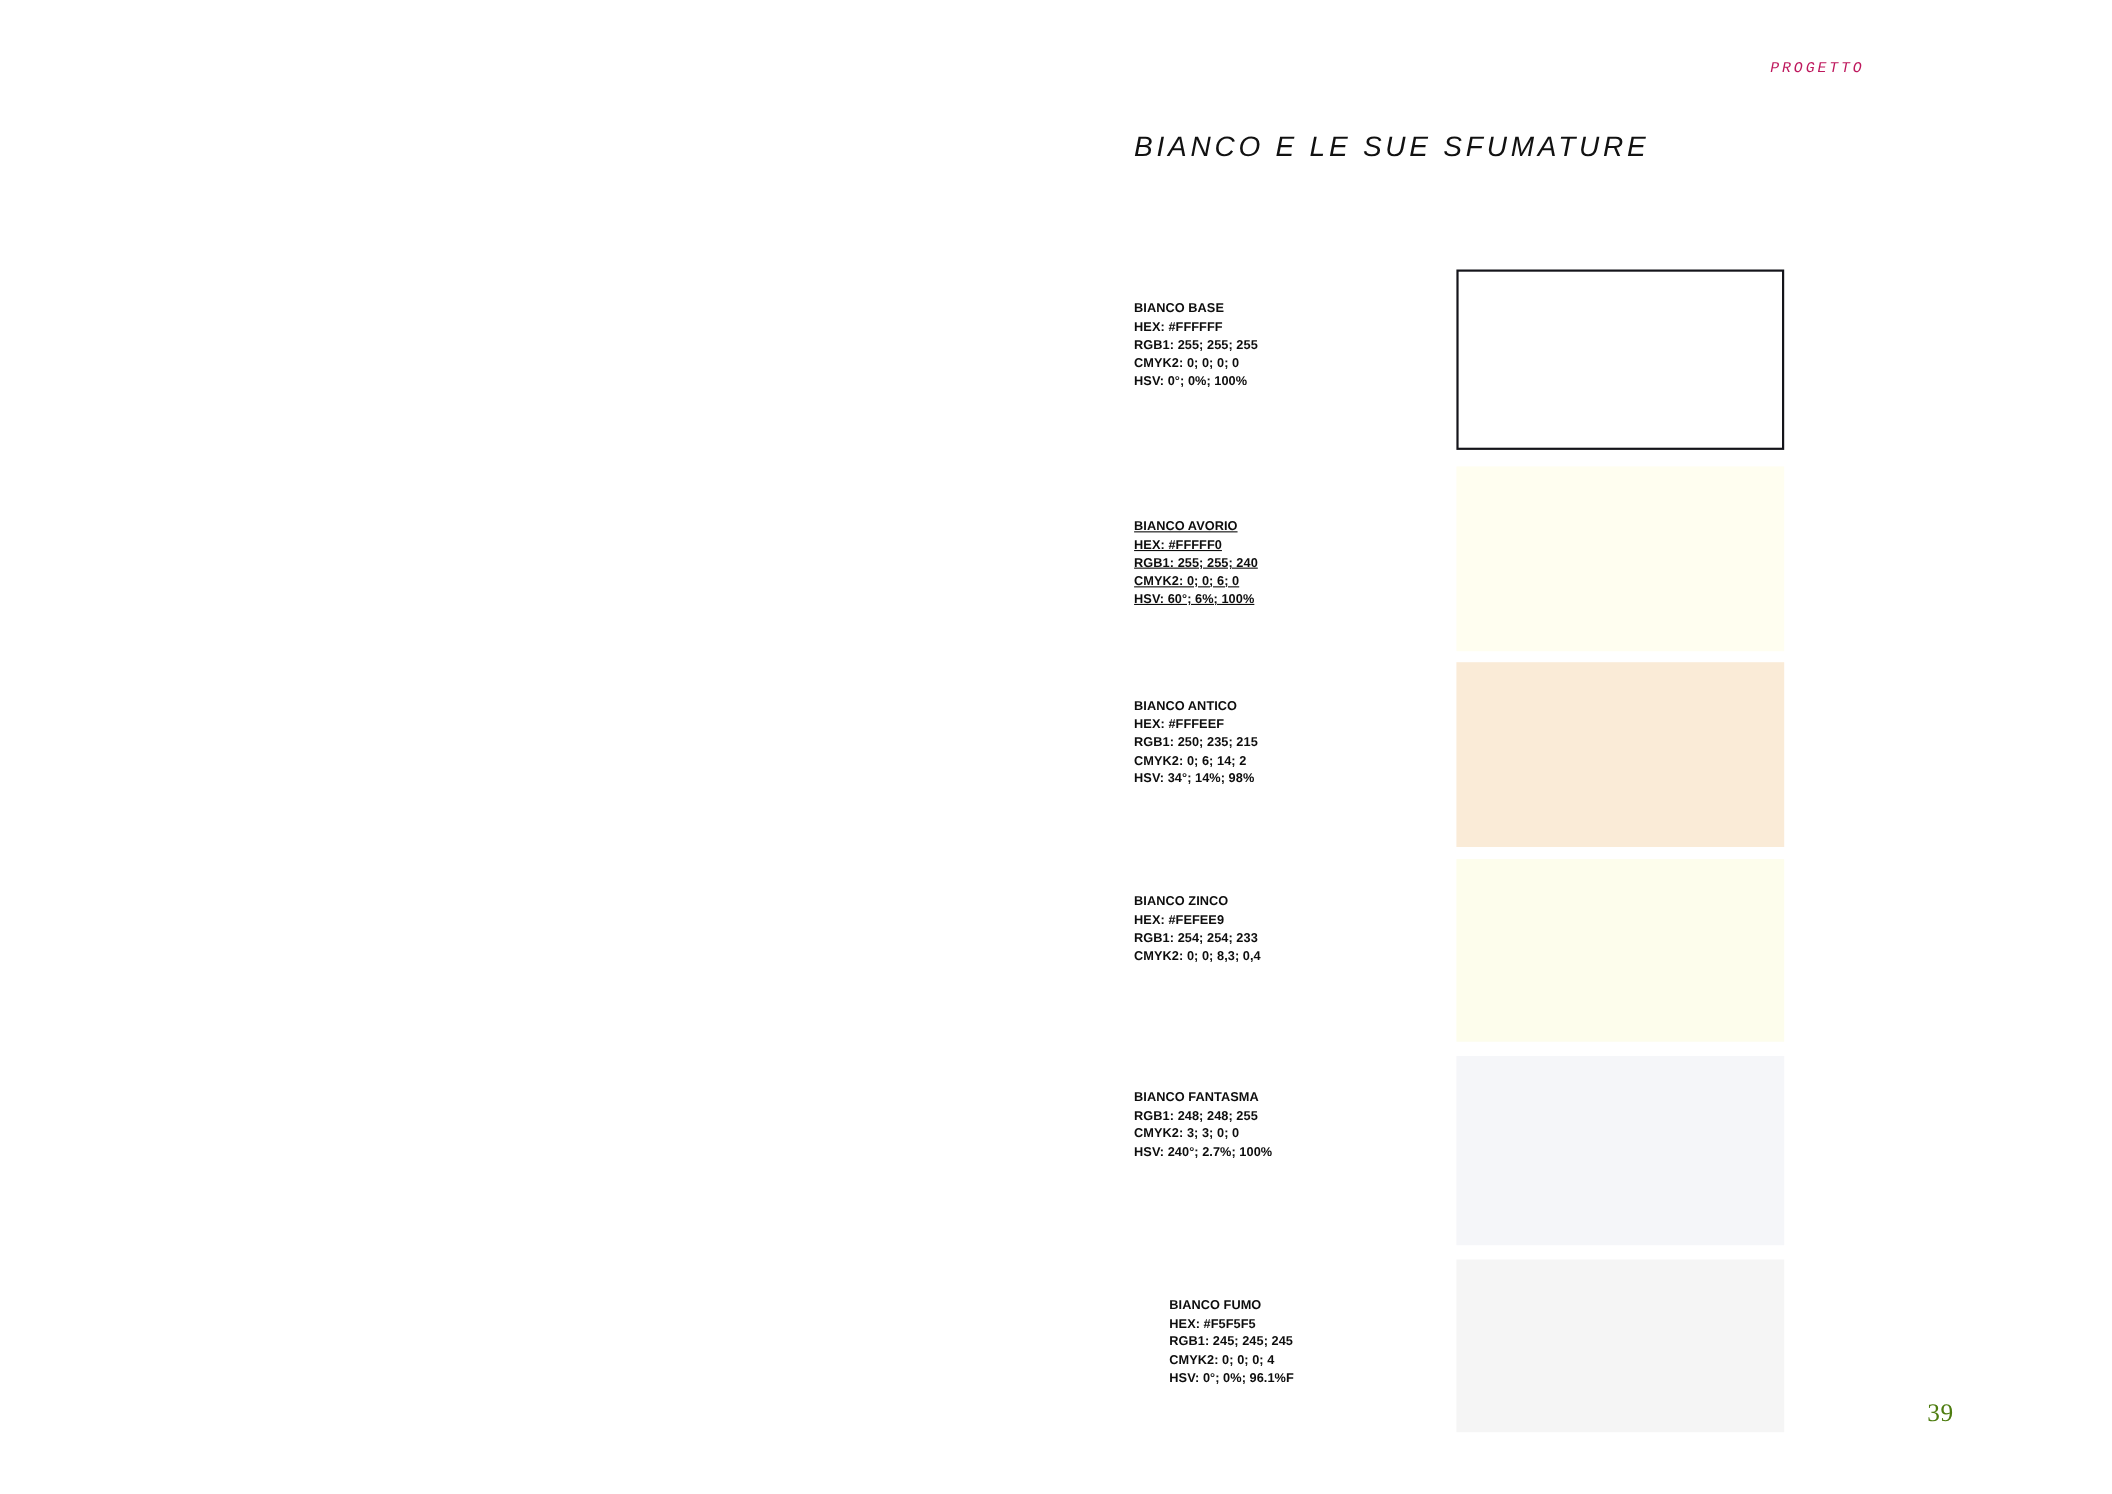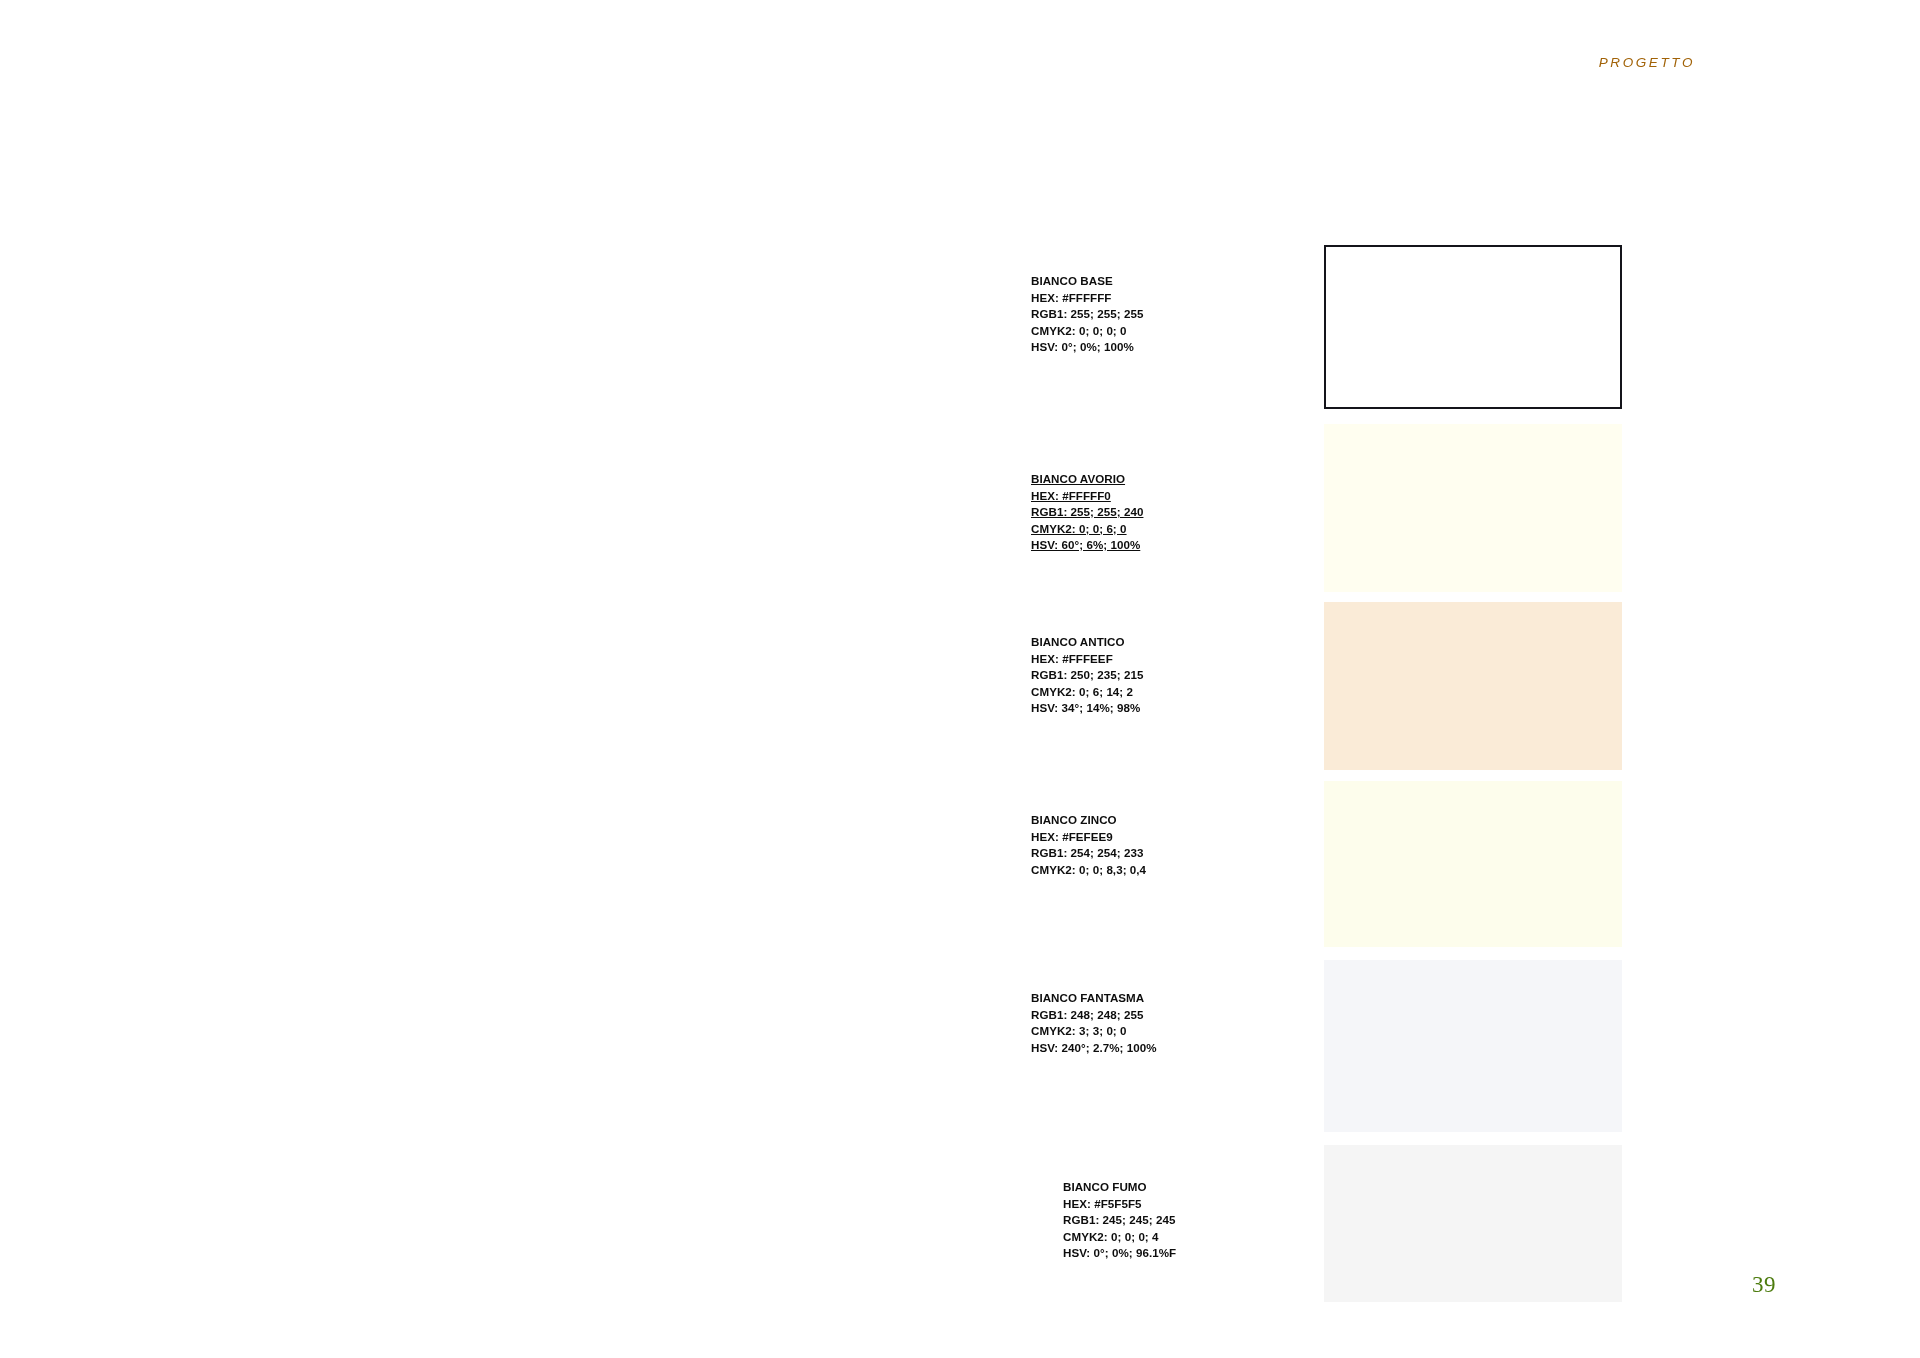--- a/index.html
+++ b/index.html
@@ -19,25 +19,25 @@
     position: absolute;
     inset: 0;
     background: #ffffff;
   }
 
   
   .running-head {
     position: absolute;
     top: 55px;
     right: 225px;
-    font-family: Liberation Sans, sans-serif;
+    font-family: Liberation Mono, monospace;
     font-style: italic;
     font-size: 13.5px;
     letter-spacing: 2.6px;
-    color: #a16207;
+    color: #be185d;
     white-space: nowrap;
     text-align: right;
   }
 
   
   .page-title {
     position: absolute;
     top: 117px;
     left: 1031px;
     font-family: "Liberation Sans", sans-serif;
@@ -106,20 +106,21 @@
     letter-spacing: 0.5px;
   }
 </style>
 </head>
 <body>
 
 <div class="page">
 
   <div class="running-head">PROGETTO</div>
 
+  <h1 class="page-title">BIANCO E LE SUE SFUMATURE</h1>
 
   <div class="swatch-list">
       <div class="swatch-row">
         <div class="swatch-info" style="top: 273px;">
           <span class="swatch-name">BIANCO BASE</span>
           <span class="swatch-spec">HEX: #FFFFFF</span>
           <span class="swatch-spec">RGB1: 255; 255; 255</span>
           <span class="swatch-spec">CMYK2: 0; 0; 0; 0</span>
           <span class="swatch-spec">HSV: 0°; 0%; 100%</span>
         </div>

